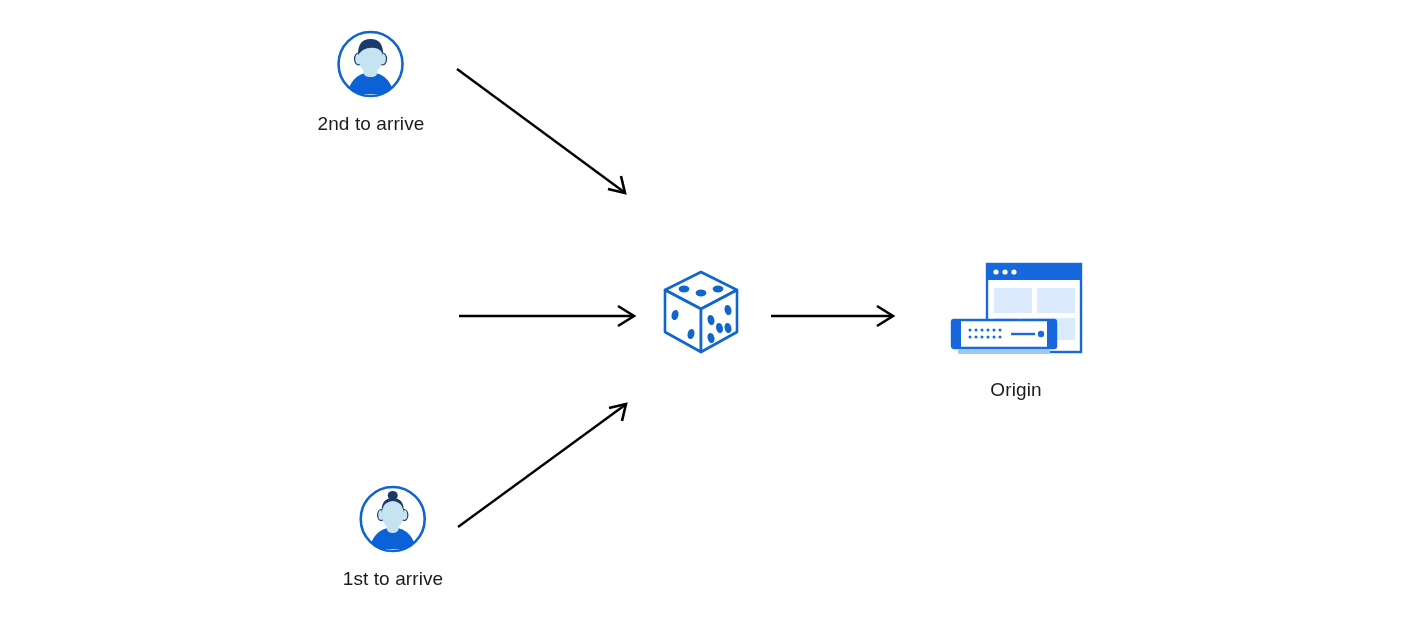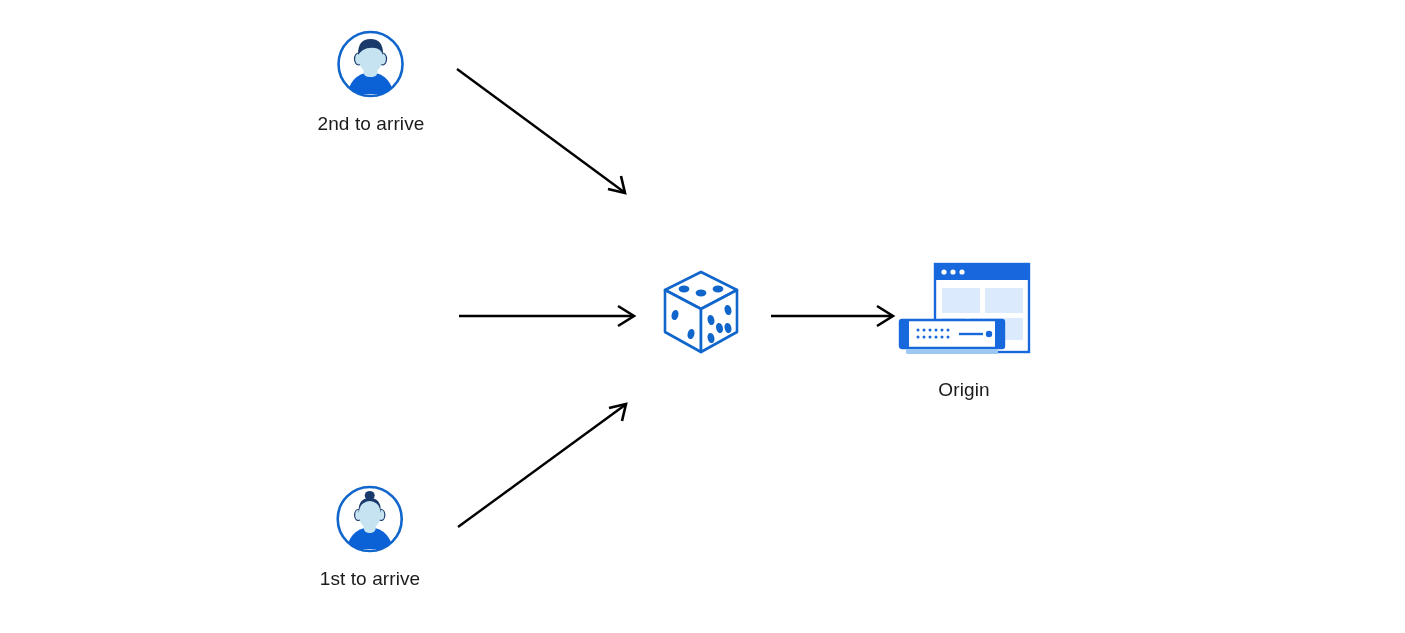--- a/index.html
+++ b/index.html
@@ -91,21 +91,21 @@
           <ellipse cx="48" cy="31" rx="4" ry="6" fill="#c5e3f0" stroke="#1a3a6b" stroke-width="1.2"></ellipse>
           <path d="M24 28 q0 -14 12 -14 q12 0 12 14 q0 16 -12 16 q-12 0 -12 -16 z" fill="#c5e3f0"></path>
           <path d="M23.5 27 q-0.5 -16 12.5 -16 q13 0 12.5 16 q-2 -6 -8 -7 q-7 -1 -12 2 q-3 2 -5 5 z" fill="#1a3a6b"></path>
         </g>
       </svg>
     </div>
     <div class="node-label">2nd to arrive</div>
   </div>
 
 
-  <div class="node avatar-node" style="left:370px; top:483px; transform:translateX(-50%);justify-content:center;">
+  <div class="node avatar-node" style="left:393px; top:483px; transform:translateX(-50%);justify-content:center;">
     <div class="icon-box">
       <svg width="72" height="72" viewBox="0 0 72 72">
         <defs>
           <clipPath id="clipC">
               <circle cx="36" cy="36" r="32"></circle>
             </clipPath>
         </defs>
         <circle cx="36" cy="36" r="32" fill="#ffffff" stroke="#1166cc" stroke-width="2.6"></circle>
         <g clip-path="url(#clipC)">
           <path d="M36 44 q-11 1 -17 8 q-5 6 -6 14 h46 q-1 -8 -6 -14 q-6 -7 -17 -8 z" fill="#0b62d6"></path>
@@ -148,21 +148,21 @@
           <ellipse cx="60" cy="58" rx="3.4" ry="5.2" transform="rotate(-14 60 58)"></ellipse>
           <ellipse cx="77" cy="48" rx="3.4" ry="5.2" transform="rotate(-14 77 48)"></ellipse>
           <ellipse cx="68.5" cy="66" rx="3.4" ry="5.2" transform="rotate(-14 68.5 66)"></ellipse>
           <ellipse cx="60" cy="76" rx="3.4" ry="5.2" transform="rotate(-14 60 76)"></ellipse>
           <ellipse cx="77" cy="66" rx="3.4" ry="5.2" transform="rotate(-14 77 66)"></ellipse>
         </g>
       </svg>
     </div>
   </div>
 
-  <div class="node origin-node" style="left:964px; top:258px; transform:translateX(-50%);">
+  <div class="node origin-node" style="left:1016px; top:258px; transform:translateX(-50%);">
     <div class="icon-box">
       <svg width="136" height="106" viewBox="0 0 136 106">
 
         <g>
           <rect x="39" y="6" width="94" height="88" fill="#ffffff" stroke="#1668dc" stroke-width="2.4"></rect>
           <rect x="39" y="6" width="94" height="16" fill="#1668dc"></rect>
           <circle cx="48" cy="14" r="2.6" fill="#ffffff"></circle>
           <circle cx="57" cy="14" r="2.6" fill="#ffffff"></circle>
           <circle cx="66" cy="14" r="2.6" fill="#ffffff"></circle>
           <rect x="46" y="30" width="38" height="25" fill="#dbeafc"></rect>

